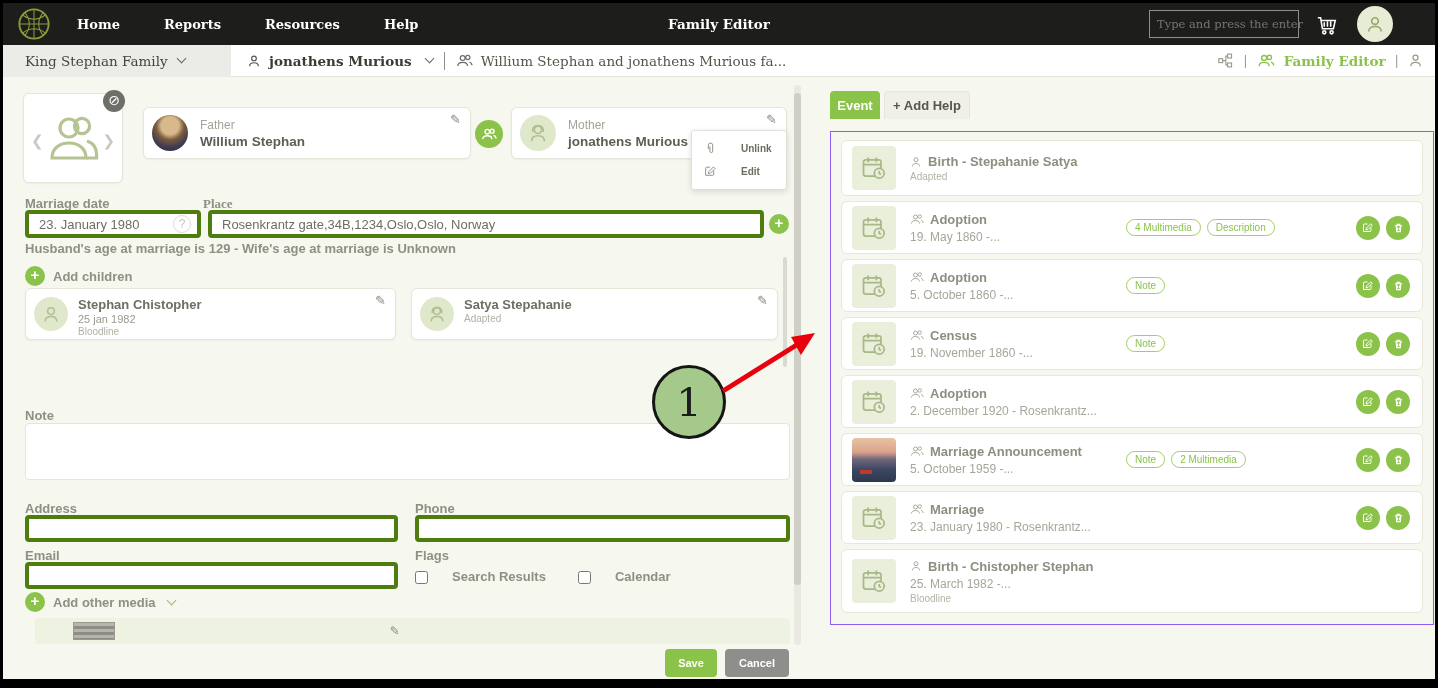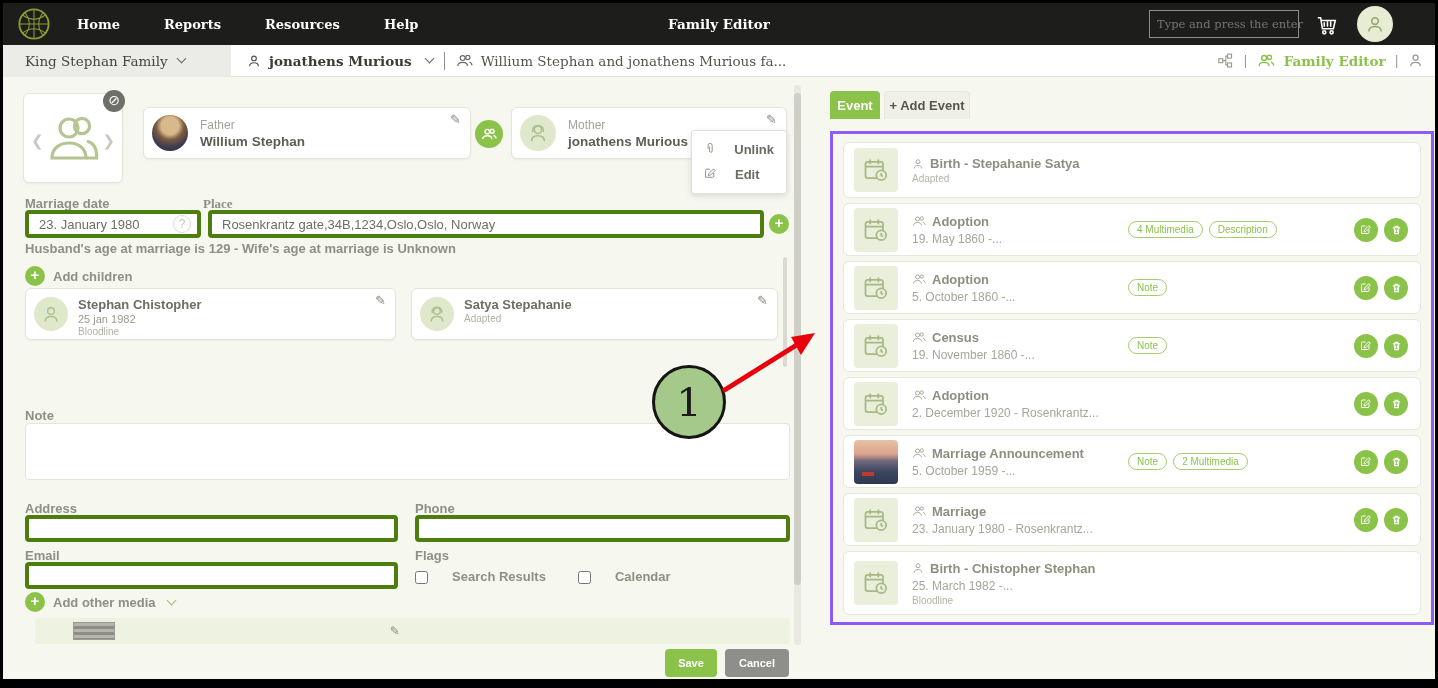--- a/index.html
+++ b/index.html
@@ -41,21 +41,21 @@
   .plus { width:20px; height:20px; border-radius:50%; background:#8bc34a; color:#fff; font-weight:bold; font-size:15px; line-height:18px; text-align:center; cursor:pointer; flex:0 0 auto; }
 
   .selector-card { left:20px; top:16px; width:100px; height:90px; display:flex; align-items:center; justify-content:center; }
   .sel-chev { position:absolute; top:38px; color:#c9c9c0; font-size:15px; cursor:pointer; }
   .noedit-badge { position:absolute; left:100px; top:13px; width:22px; height:22px; border-radius:50%; background:#6f6f6a; color:#fff; font-size:14px; line-height:21px; text-align:center; z-index:3; cursor:pointer; }
 
   .parent-card { display:flex; align-items:center; padding-left:8px; gap:12px; }
   .link-circle { position:absolute; left:472px; top:43px; width:28px; height:28px; border-radius:50%; background:#8bc34a; display:flex; align-items:center; justify-content:center; z-index:2; cursor:pointer; }
 
   .menu { position:absolute; left:688px; top:53px; width:96px; background:#fff; border:1px solid #e0e0d8; border-radius:3px; box-shadow:0 2px 6px rgba(0,0,0,.12); z-index:4; padding:6px 0; }
-  .menu-item { display:flex; gap:18px; padding:5px 12px; font-size:13px; font-weight:bold; color:#6b6b62; cursor:pointer; }
+  .menu-item { display:flex; align-items:center; gap:24px; padding:5px 12px; font-size:10px; font-weight:bold; color:#6b6b62; cursor:pointer; }
 
   .age-note { position:absolute; left:22px; top:164px; font-size:13px; font-weight:bold; color:#8f8f83; }
   .add-row { position:absolute; display:flex; align-items:center; gap:8px; }
   .add-label { font-size:13px; font-weight:bold; color:#8f8f83; }
 
   .child-card { height:52px; display:flex; padding:8px 0 0 8px; gap:10px; }
   .cname { font-size:13px; font-weight:bold; color:#6e6e63; }
   .cdate { font-size:11px; color:#9a9a8f; margin-top:1px; }
   .ctag { font-size:10px; color:#b1b1a5; margin-top:1px; }
 
@@ -72,21 +72,21 @@
 
   .scrollbar-track { position:absolute; left:791px; top:8px; width:7px; height:560px; background:#e9e9e2; border-radius:4px; }
   .scrollbar-thumb { position:absolute; left:0; top:8px; width:7px; height:492px; background:#cfcfc7; border-radius:4px; cursor:grab; }
   .mini-thumb { position:absolute; left:780px; top:180px; width:4px; height:110px; background:#dadad2; border-radius:2px; cursor:grab; }
 
   
   .tab { position:absolute; top:14px; height:28px; border-radius:4px 4px 0 0; display:flex; align-items:center; justify-content:center; font-size:13px; font-weight:bold; cursor:pointer; }
   .tab-event { left:827px; width:50px; background:#8bc34a; color:#fff; }
   .tab-add { left:881px; width:86px; background:#f0f0e8; color:#56564d; border:1px solid #e7e7de; border-bottom:none; }
 
-  .red-rect { position:absolute; left:827px; top:54px; width:604px; height:494px; border:3px solid #8b5cf6; padding:8px 10px; display:flex; flex-direction:column; gap:5px; }
+  .red-rect { position:absolute; left:827px; top:54px; width:604px; height:494px; border:1px solid #8b5cf6; padding:8px 10px; display:flex; flex-direction:column; gap:5px; }
   .evrow { position:relative; background:#fff; border:1px solid #e7e7dd; border-radius:6px; display:flex; align-items:center; padding-left:10px; height:53px; flex:0 0 auto; cursor:pointer; }
   .evrow.tall { height:56px; } .evrow.tallest { height:64px; }
   .evicon { width:44px; height:44px; border-radius:4px; background:#e9efda; display:flex; align-items:center; justify-content:center; margin-right:14px; flex:0 0 auto; }
   .evphoto { width:44px; height:44px; border-radius:4px; margin-right:14px; flex:0 0 auto;
              background:linear-gradient(180deg,#e7c3a4 0%,#dba28c 32%,#70687c 48%,#3c4660 72%,#2c3850 100%); position:relative; }
   .evphoto::after { content:""; position:absolute; left:8px; bottom:8px; width:12px; height:4px; background:#c0392b; }
   .evtitle { display:flex; align-items:center; gap:6px; font-size:13px; font-weight:bold; color:#8e8e80; }
   .evdate { font-size:12px; color:#a6a69a; margin-top:3px; }
   .evtag { font-size:10px; color:#b3b3a7; margin-top:2px; }
   .badges { position:absolute; left:284px; display:flex; gap:6px; }
@@ -316,21 +316,21 @@
 
     <button class="btn btn-save">Save</button>
     <button class="btn btn-cancel">Cancel</button>
 
     <div class="scrollbar-track">
         <div class="scrollbar-thumb"></div>
       </div>
     <div class="mini-thumb"></div>
 
     <div class="tab tab-event">Event</div>
-    <div class="tab tab-add">+ Add Event</div>
+    <div class="tab tab-add">+ Add Help</div>
 
     <div class="red-rect">
 
       <div class="evrow tall">
         <div class="evicon">
           <svg width="28" height="28" viewBox="0 0 24 24" fill="none" stroke="#a8b886" stroke-width="1.5">
               <rect x="3" y="5" width="15" height="14" rx="2"></rect>
               <path d="M7 3v4M14 3v4M3 9h15"></path>
               <circle cx="16.5" cy="16.5" r="4.2" fill="#e9efda"></circle>
               <path d="M16.5 14.6v2l1.4 1"></path>

